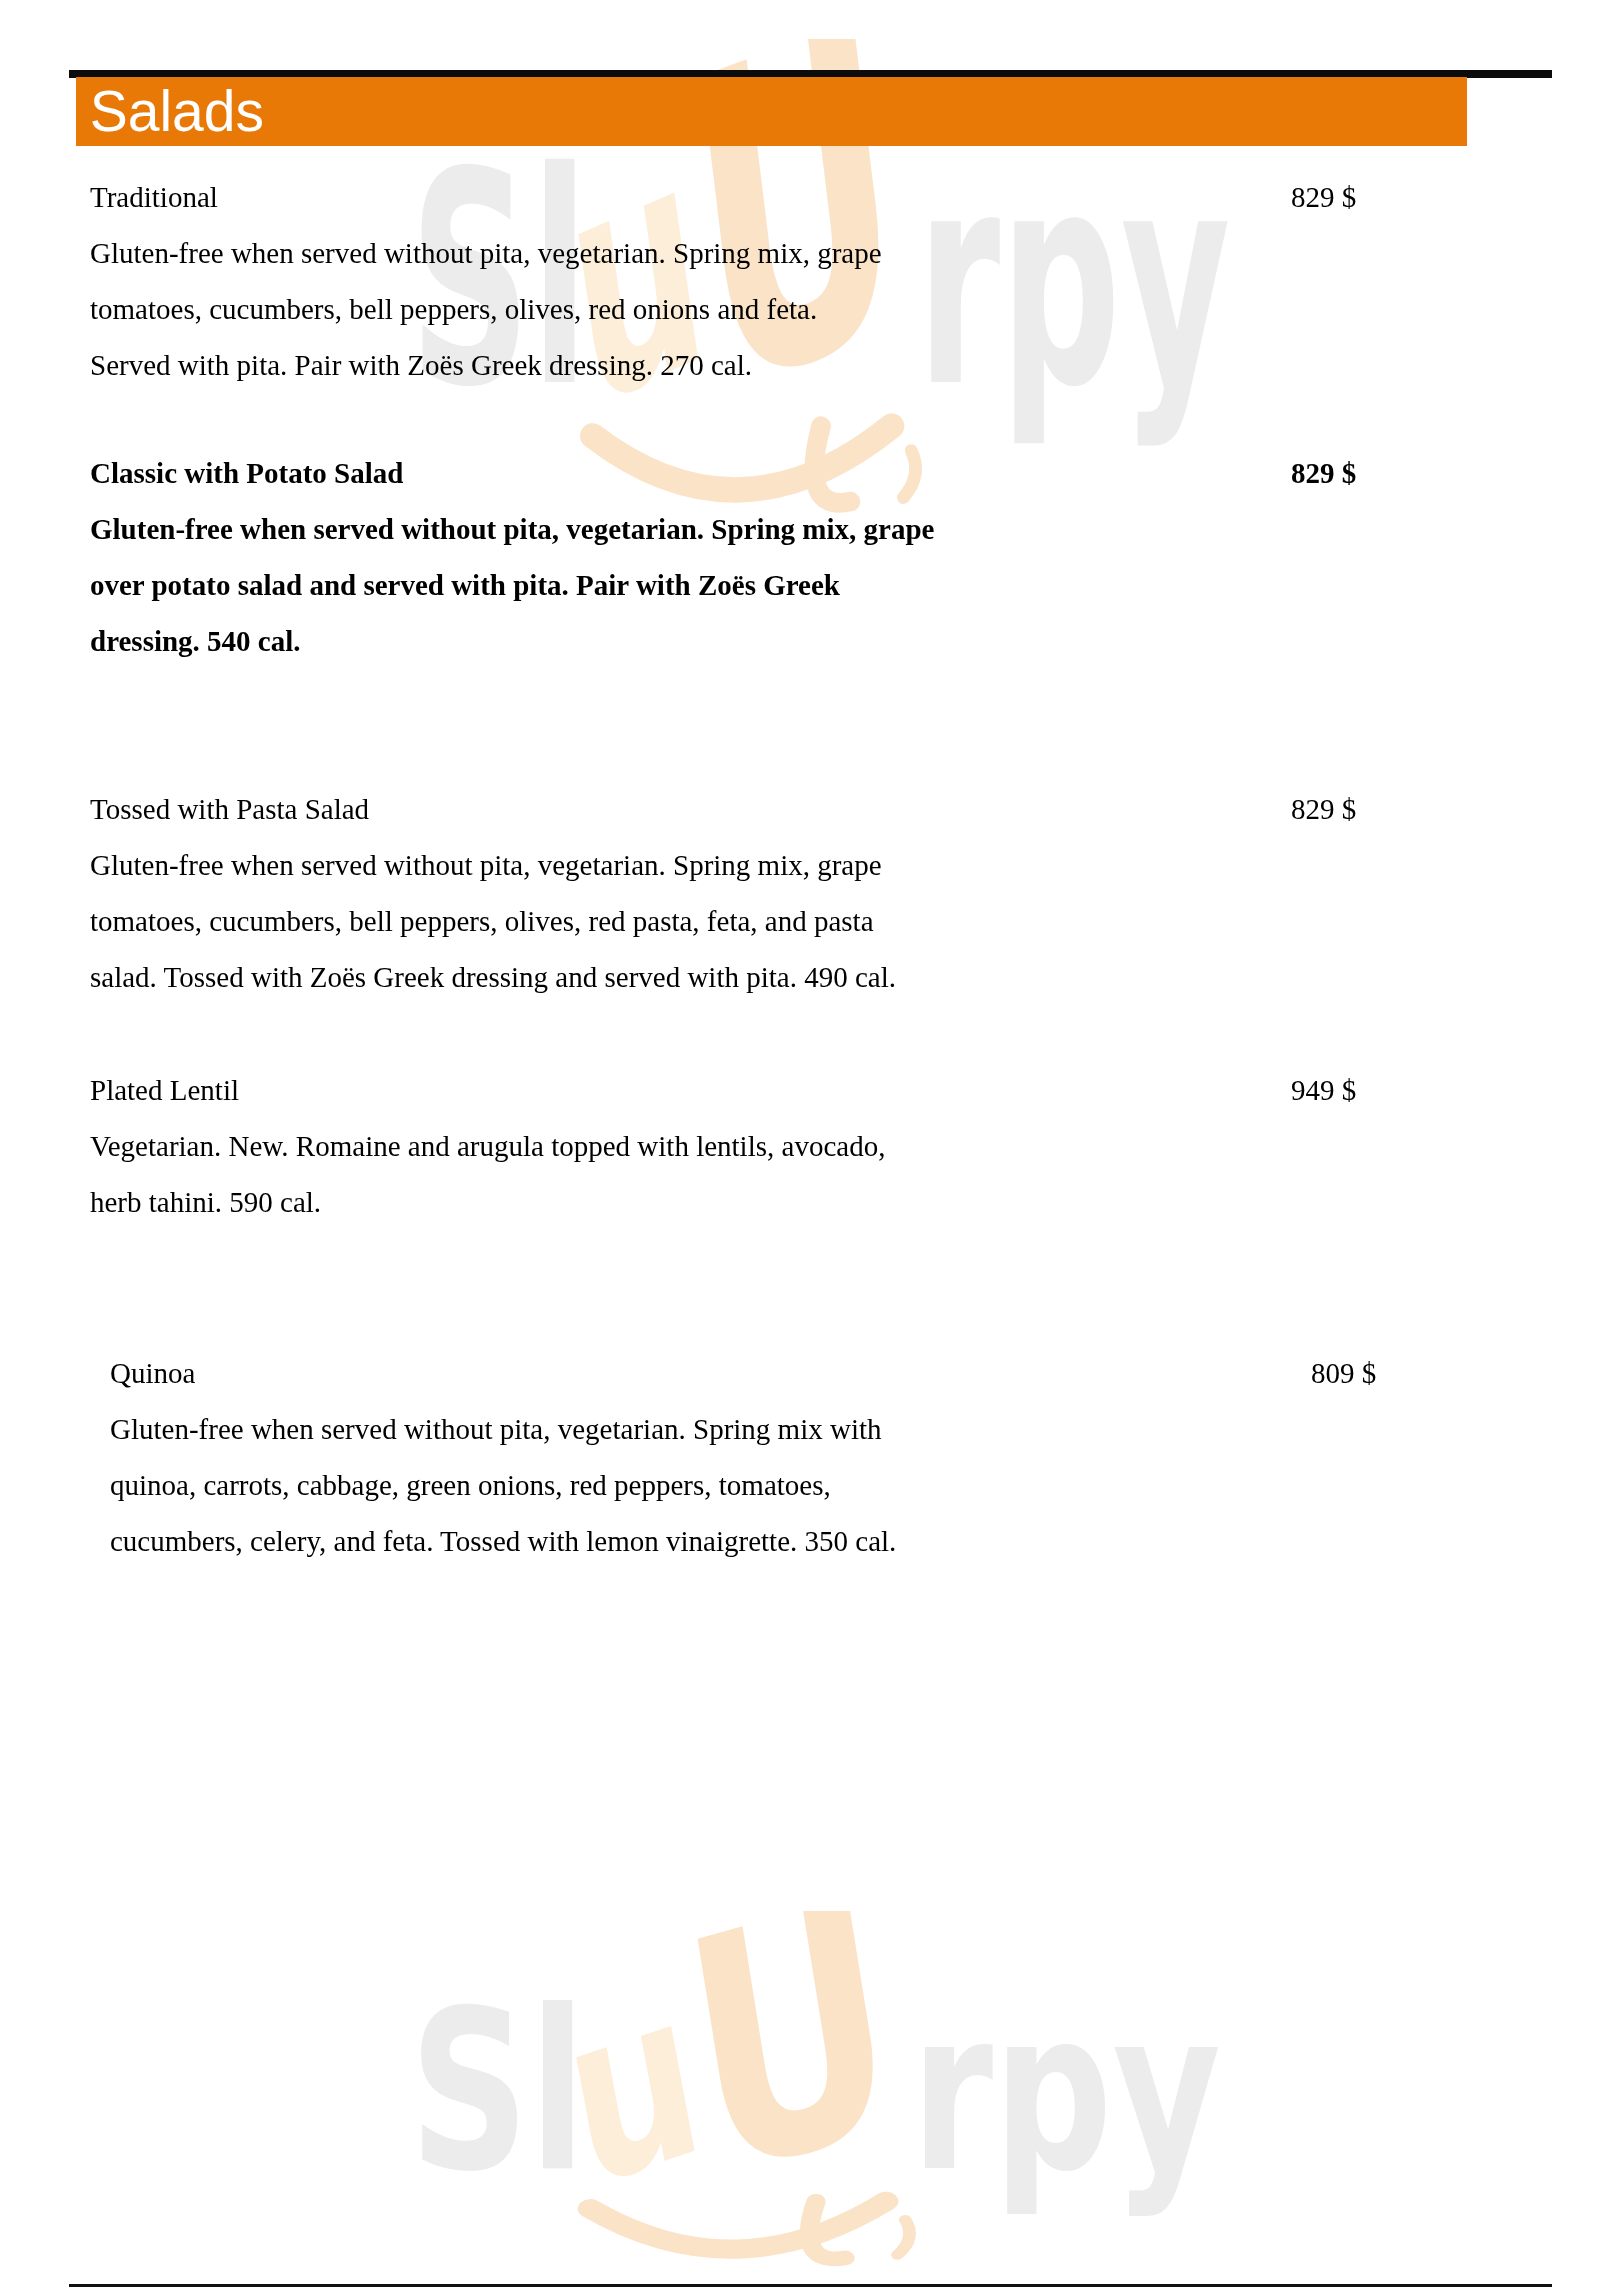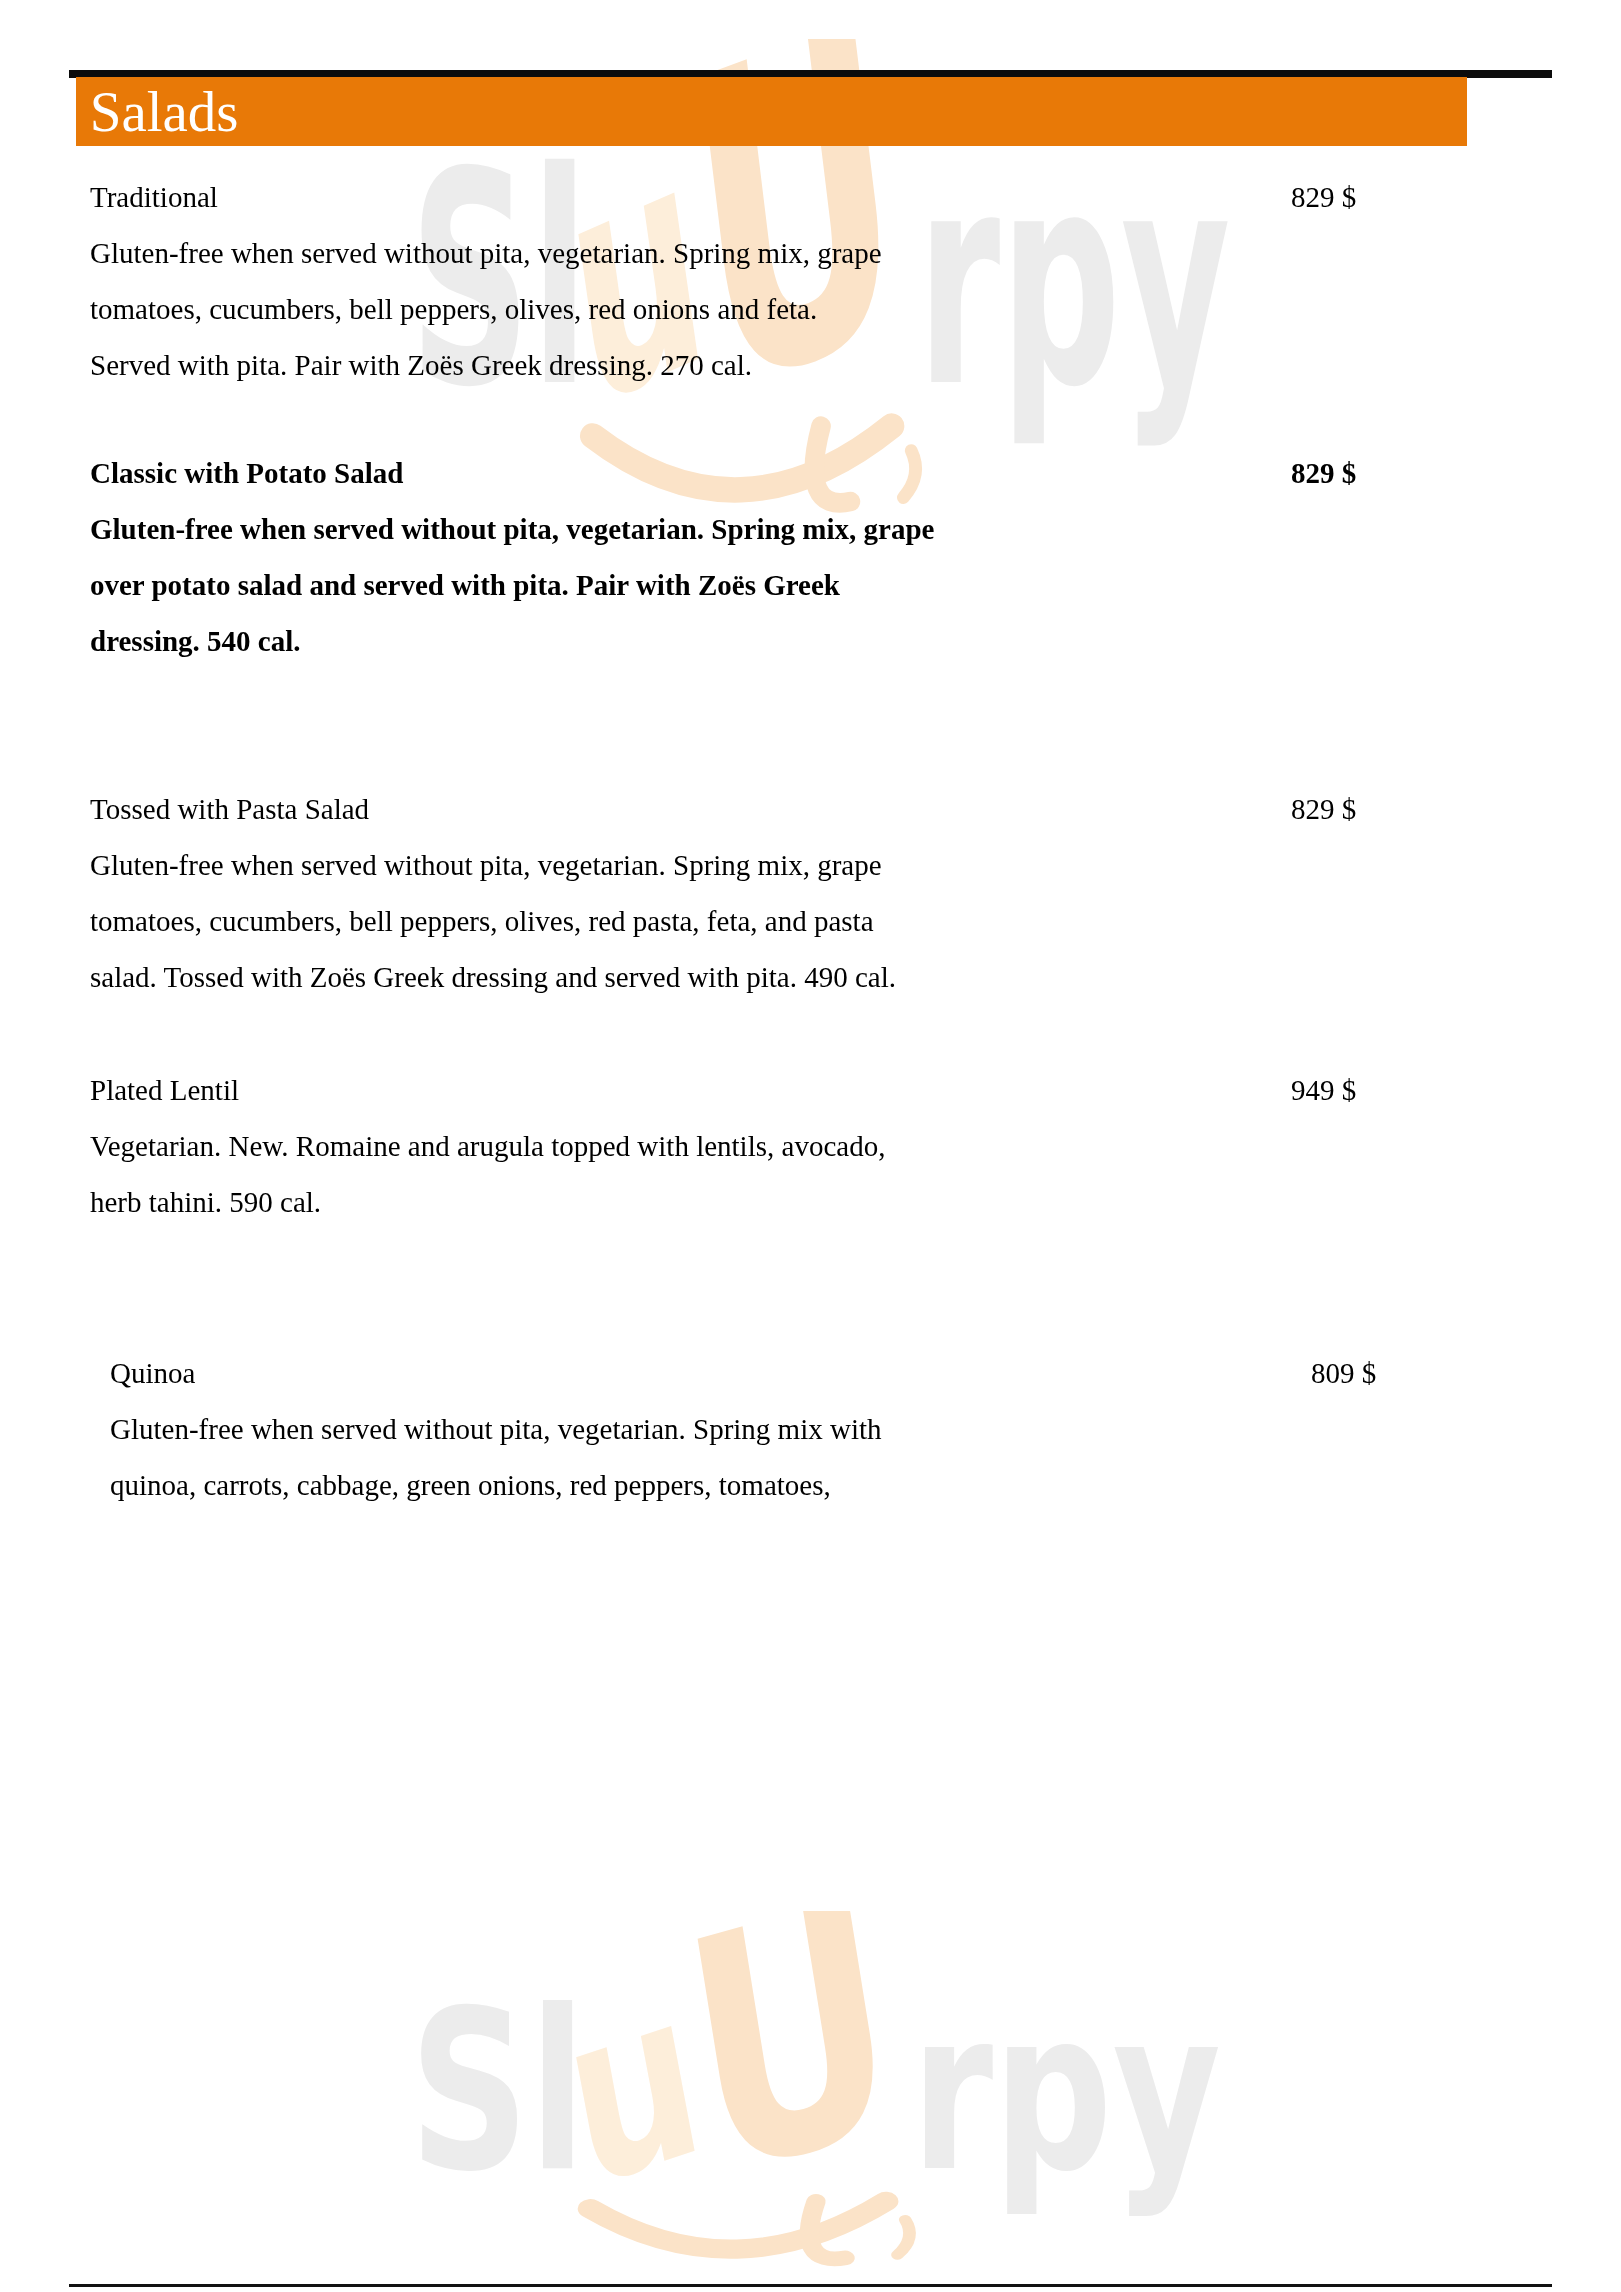--- a/index.html
+++ b/index.html
@@ -39,21 +39,21 @@
     z-index: 3;
   }
   .header-bar {
     position: absolute;
     left: 76px; top: 77px;
     width: 1391px; height: 69px;
     background: #e87907;
     z-index: 3;
   }
   .header-title {
-    font-family: Liberation Serif, serif;
+    font-family: Liberation Sans, sans-serif;
     font-size: 57px;
     line-height: 69px;
     color: #ffffff;
     padding-left: 13.7px;
     white-space: nowrap;
   }
   .item {
     position: absolute;
     left: 90px;
     width: 1392px;
@@ -139,19 +139,20 @@
     <div class="item-name">Plated Lentil</div>
     <div class="item-desc-line">Vegetarian. New. Romaine and arugula topped with lentils, avocado,</div>
     <div class="item-desc-line">herb tahini. 590 cal.</div>
     <div class="item-price">949 $</div>
   </div>
 
   <div class="item item-5">
     <div class="item-name">Quinoa</div>
     <div class="item-desc-line">Gluten-free when served without pita, vegetarian. Spring mix with</div>
     <div class="item-desc-line">quinoa, carrots, cabbage, green onions, red peppers, tomatoes,</div>
+    <div class="item-desc-line">cucumbers, celery, and feta. Tossed with lemon vinaigrette. 350 cal.</div>
     <div class="item-price">809 $</div>
   </div>
 
   <div class="rule-bottom"></div>
 
 </div>
 
 
 </body></html>

